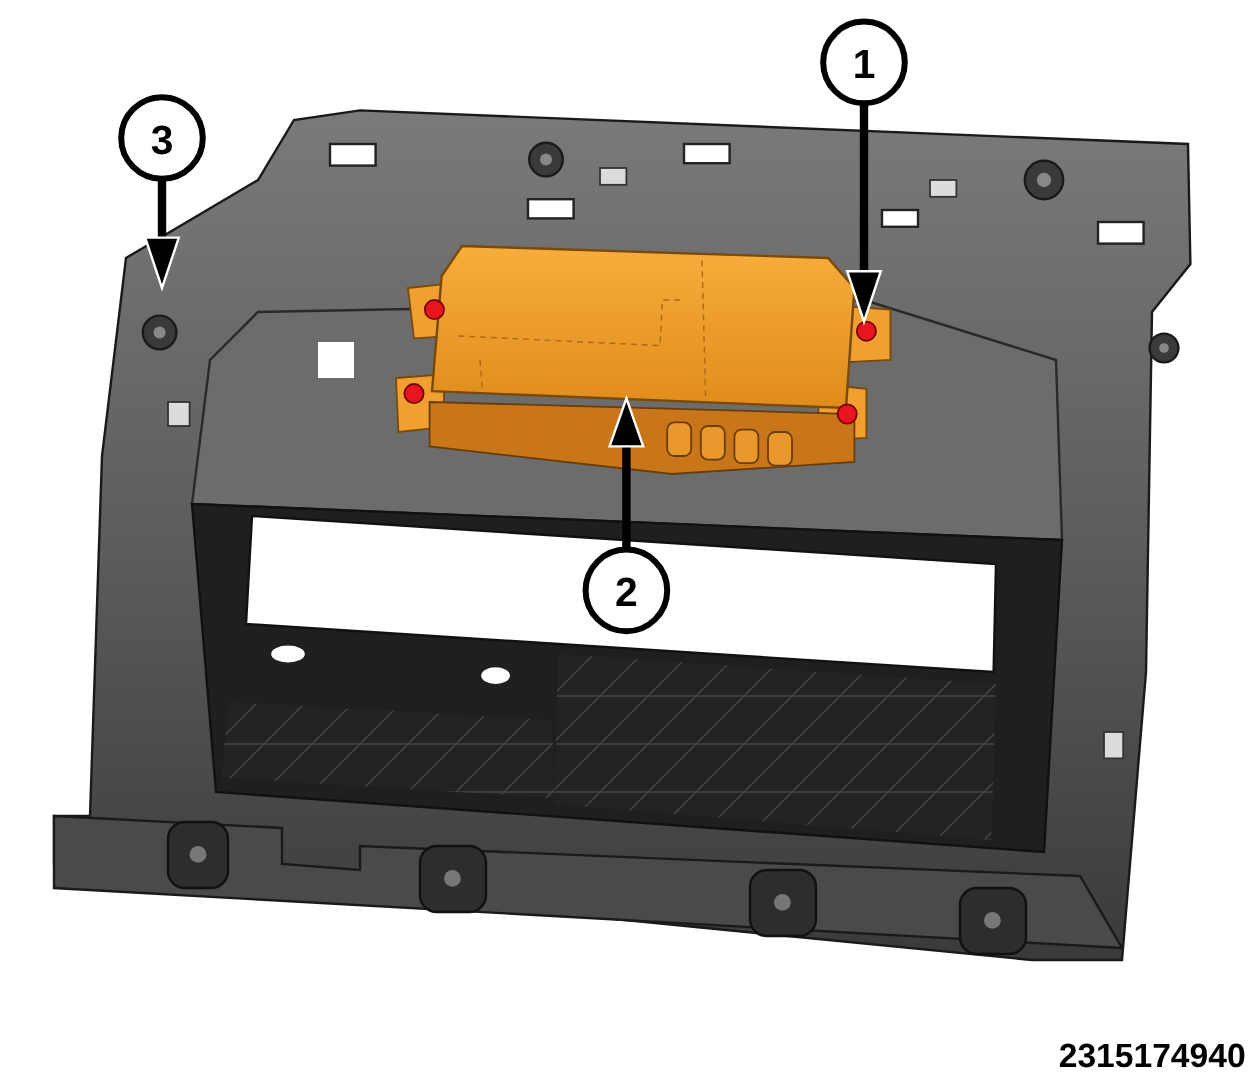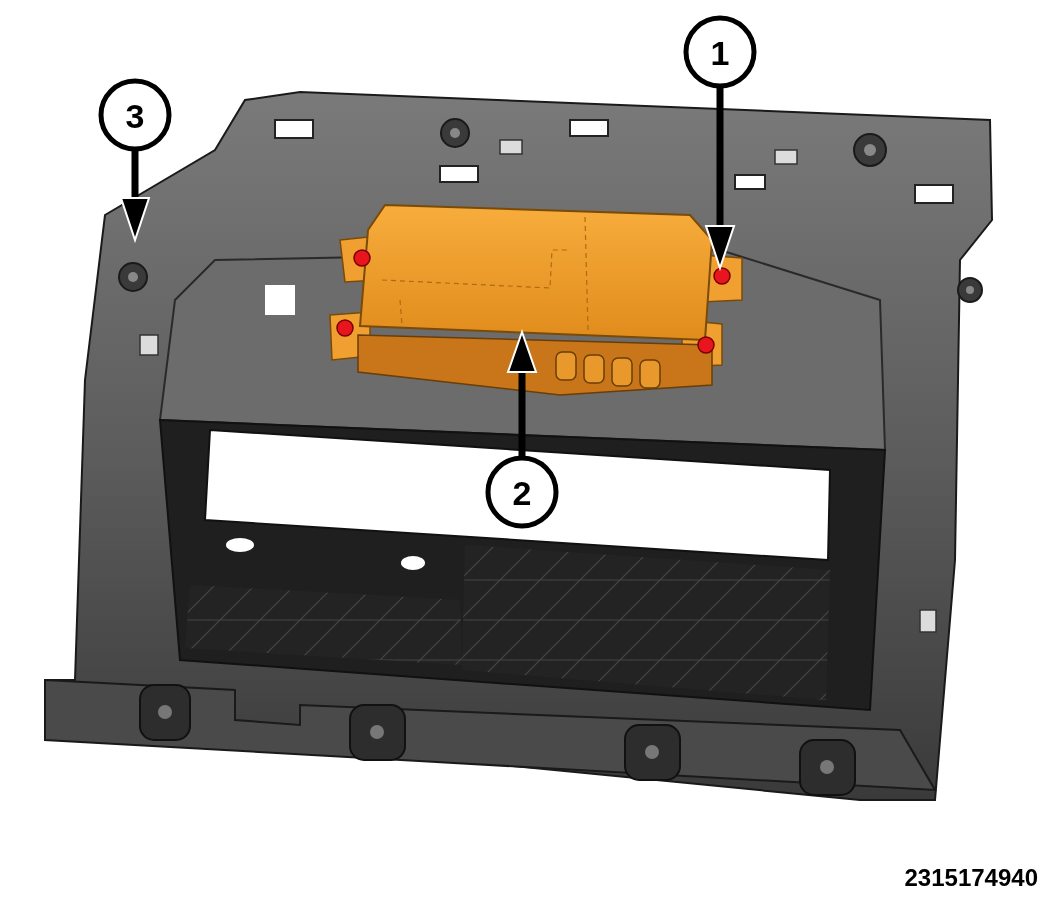--- a/index.html
+++ b/index.html
@@ -1,19 +1,19 @@
 <!DOCTYPE html>
 <html><head>
 <meta charset="utf-8">
 <style>
   html, body { margin:0; padding:0; background:#ffffff; }
   body { width:1050px; height:900px; position:relative; overflow:hidden; font-family:"Liberation Sans", sans-serif; }
   #figure { position:absolute; left:0; top:0; width:1050px; height:900px; }
   .callout-label { font-family:"Liberation Sans", sans-serif; font-weight:bold; font-size:34px; }
-  #fig-number { position:absolute; right:12px; top:864px; font-weight:bold; font-size:24px; color:#000; letter-spacing:0px; }
+  #fig-number { position:absolute; right:12px; top:864px; font-weight:bold; font-size:28px; color:#000; letter-spacing:0px; }
 </style>
 </head>
 <body>
 
 <svg id="figure" viewBox="0 0 1050 900" xmlns="http://www.w3.org/2000/svg">
   <defs>
     <linearGradient id="panelGrad" x1="0" y1="0" x2="0" y2="1">
       <stop offset="0" stop-color="#7a7a7a"></stop>
       <stop offset="0.5" stop-color="#5d5d5d"></stop>
       <stop offset="1" stop-color="#3a3a3a"></stop>

